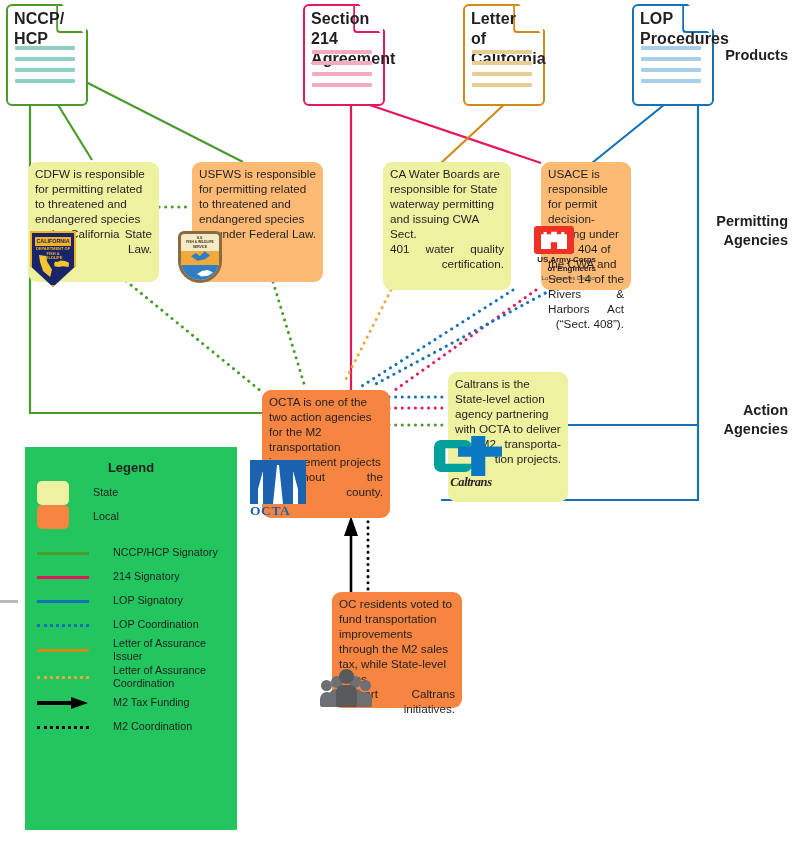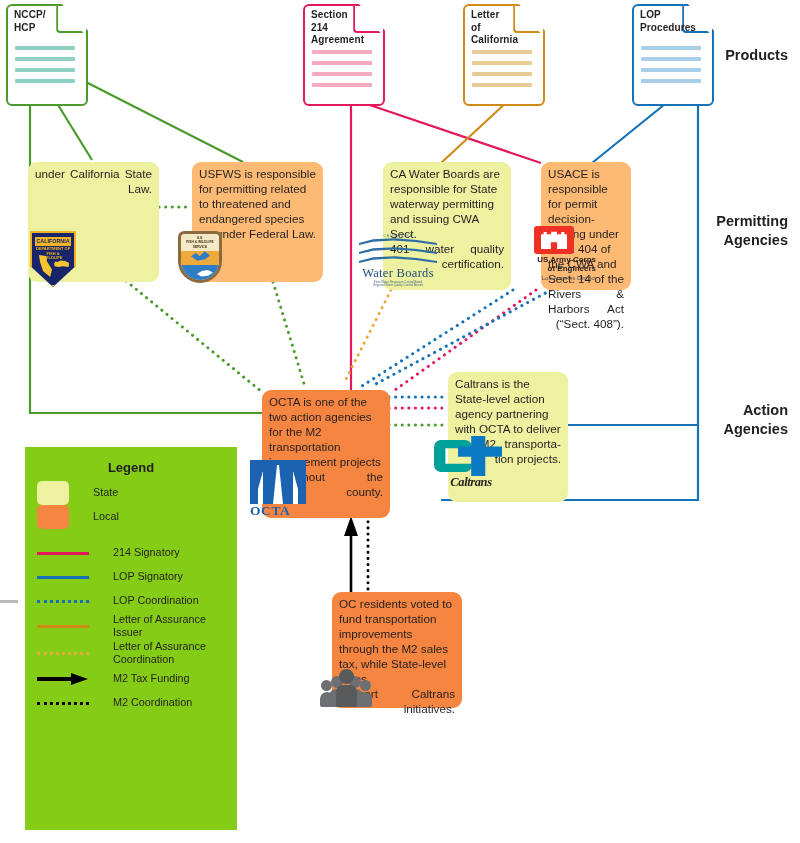--- a/index.html
+++ b/index.html
@@ -23,21 +23,21 @@
     clip-path:polygon(0 0, 68% 0, 100% 26%, 100% 100%, 0 100%);
   }
   .doc .fold{
     position:absolute;right:0;top:0;width:33%;height:28%;
     background:#fff;border-left:2.5px solid var(--c);border-bottom:2.5px solid var(--c);
     border-bottom-left-radius:4px;
     clip-path:polygon(0 0, 100% 100%, 0 100%);
   }
   .doc .dtitle{
     position:absolute;left:8px;top:5px;right:22px;
-    font-size:10px;font-weight:bold;line-height:1.25;
+    font-size:16px;font-weight:bold;line-height:1.25;
     letter-spacing:.1px;color:#231f20;
   }
   .doc .lines{position:absolute;left:9px;right:9px;bottom:12px;}
   .doc .lines i{display:block;height:4px;background:var(--lc);margin-bottom:7px;border-radius:1px;}
 
   
   .box{
     position:absolute;border-radius:9px;
     font-size:11.7px;line-height:1.28;
     padding:5px 7px;box-sizing:border-box;
@@ -56,21 +56,21 @@
   }
 
   .residents{
     position:absolute;font-weight:bold;font-size:14.5px;
     text-align:right;line-height:1.45;color:#231f20;
   }
 
   
   #legend{
     position:absolute;left:25px;top:447px;width:212px;height:383px;
-    background:#84cc16;
+    background:#22c55e;
   }
   #legend .ltitle{
     text-align:center;font-weight:bold;font-size:13px;margin-top:13px;color:#231f20;
   }
   .lrow{display:flex;align-items:center;margin:0 0 0 12px;min-height:24px;}
   .lswatch{width:32px;height:24px;border-radius:5px;margin-right:24px;flex:0 0 32px;}
   .lline{width:52px;height:12px;margin-right:24px;flex:0 0 52px;position:relative;}
   .lline b{position:absolute;left:0;top:5px;width:52px;height:2.6px;display:block;}
   .lline.dot b{height:0;border-top:3px dotted var(--lc);}
   .lline.sol b{background:var(--lc);}
@@ -276,20 +276,21 @@
 Procedures</div>
     <div class="lines">
         <i></i>
         <i></i>
         <i></i>
         <i></i>
       </div>
   </div>
 
   <div class="box state" style="left:28px;top:162px;width:131px;height:120px;">
+    <p class="lead">CDFW is responsible for permitting related to threatened and endangered species</p>
     <p>under California State Law.</p>
   </div>
   <div class="logo cdfw" style="left:30px;top:231px;">
     <div class="shield">
       <div class="band">
           <span>CALIFORNIA</span>
         </div>
       <div class="sub" style="white-space: pre-line;">DEPARTMENT OF
 FISH &amp;
 WILDLIFE</div>
@@ -314,31 +315,20 @@
       <div class="bird"></div>
       <div class="fish"></div>
     </div>
       </div>
   </div>
 
   <div class="box state" style="left:383px;top:162px;width:128px;height:128px;">
     <p class="lead">CA Water Boards are responsible for State waterway permitting and issuing CWA Sect.</p>
     <p>401 water quality certification.</p>
   </div>
-  <div class="logo wboards" style="left:359px;top:234px;">
-    <div class="wtop">CALIFORNIA</div>
-    <div class="waves">
-        <i style="top:0px;"></i>
-        <i style="top:9px;"></i>
-        <i style="top:18px;"></i>
-      </div>
-    <div class="wtext">Water Boards</div>
-    <div class="wsub" style="white-space: pre-line;">State Water Resources Control Board
-Regional Water Quality Control Boards</div>
-  </div>
 
   <div class="box fed" style="left:541px;top:162px;width:90px;height:128px;">
     <p class="lead">USACE  is responsible for permit decision-making under Sect. 404 of the CWA and</p>
     <p>Sect. 14 of the Rivers &amp; Harbors Act (“Sect. 408”).</p>
   </div>
   <div class="logo usace" style="left:512px;top:226px;">
     <div class="castle"></div>
     <div class="ut" style="white-space: pre-line;">US Army Corps
 of Engineers</div>
     <div class="us">Los Angeles District</div>
@@ -398,20 +388,26 @@
         <span class="ltext">State</span>
       </div>
       <div class="lrow">
         <span class="lswatch" style="background:#f58540;"></span>
         <span class="ltext">Local</span>
       </div>
     </div>
 
     <div class="lnkgroup">
       <div class="lrow">
+        <span class="lline sol" style="--lc:#4b9b2c;">
+            <b></b>
+          </span>
+        <span class="ltext">NCCP/HCP Signatory</span>
+      </div>
+      <div class="lrow">
         <span class="lline sol" style="--lc:#e4195b;">
             <b></b>
           </span>
         <span class="ltext">214 Signatory</span>
       </div>
       <div class="lrow">
         <span class="lline sol" style="--lc:#1572b8;">
             <b></b>
           </span>
         <span class="ltext">LOP Signatory</span>

